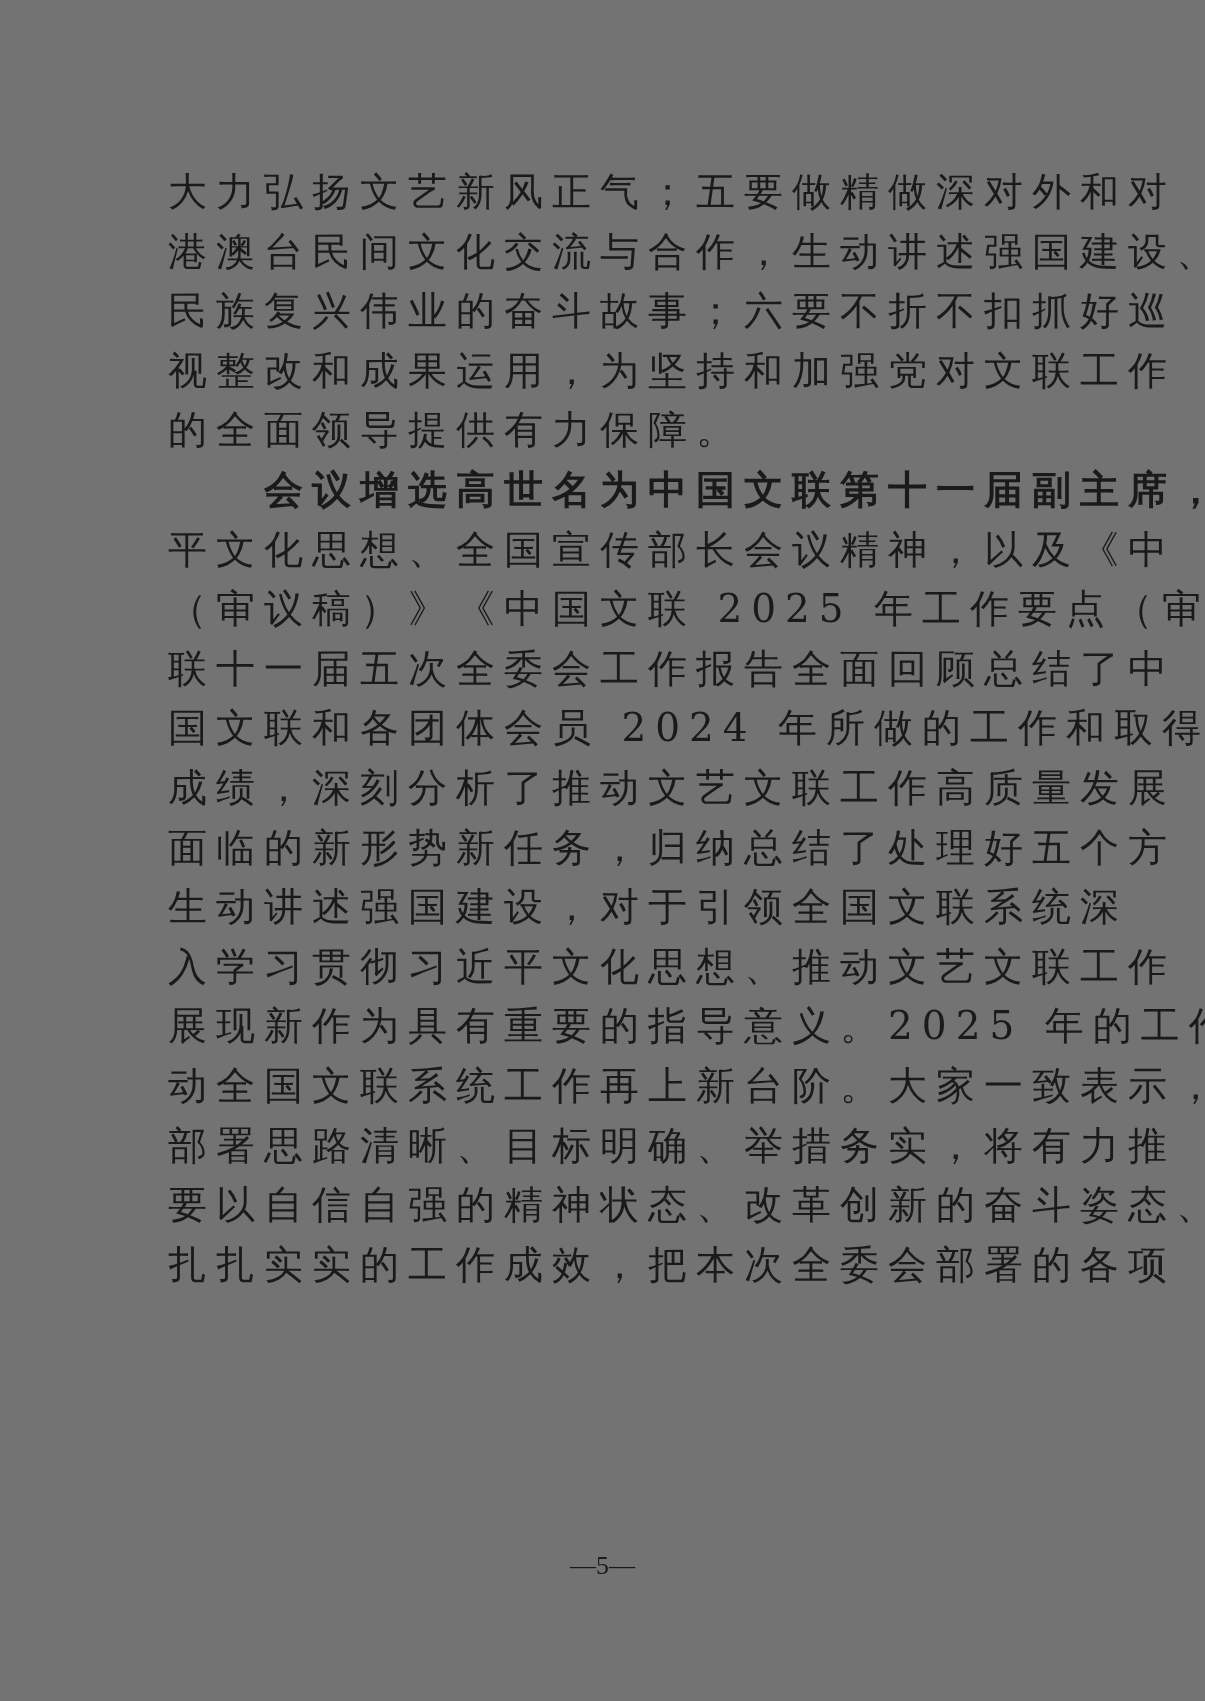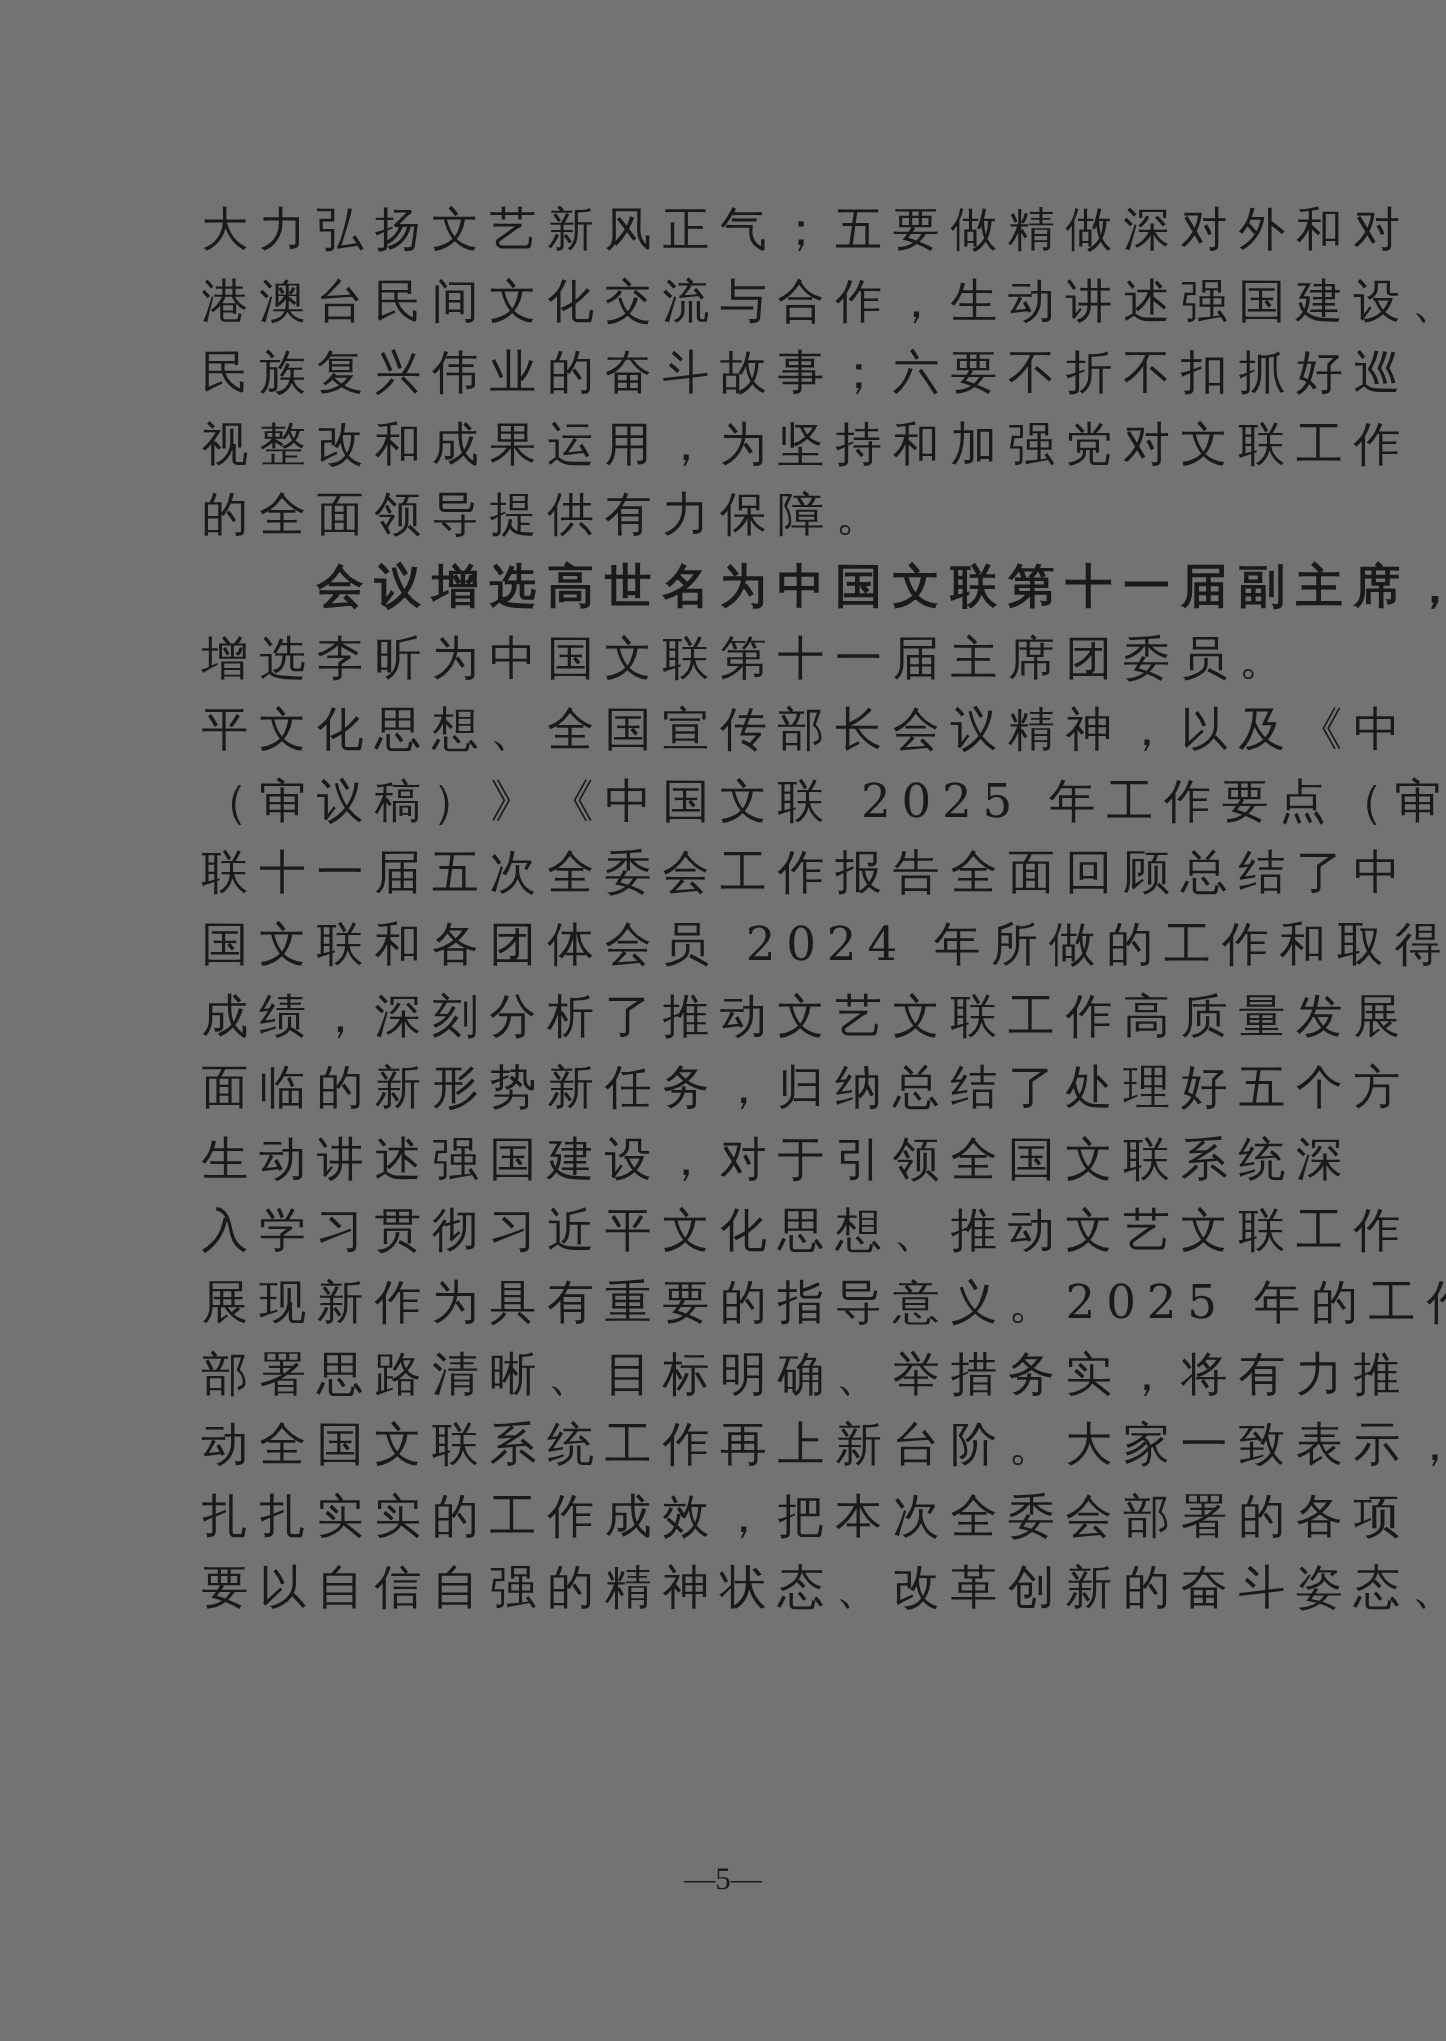--- a/index.html
+++ b/index.html
@@ -27,29 +27,28 @@
 <body>
 
 <div class="page">
   <div class="body-text">
     <span class="line">大力弘扬文艺新风正气；五要做精做深对外和对</span>
     <span class="line">港澳台民间文化交流与合作，生动讲述强国建设、</span>
     <span class="line">民族复兴伟业的奋斗故事；六要不折不扣抓好巡</span>
     <span class="line">视整改和成果运用，为坚持和加强党对文联工作</span>
     <span class="line">的全面领导提供有力保障。</span>
     <span class="line indent">会议增选高世名为中国文联第十一届副主席，</span>
-    <span class="line">增选李昕为中国文联第十一届主席团委员。</span>
     <span class="line">平文化思想、全国宣传部长会议精神，以及《中</span>
     <span class="line">（审议稿）》《中国文联 2025 年工作要点（审议</span>
     <span class="line">联十一届五次全委会工作报告全面回顾总结了中</span>
     <span class="line">国文联和各团体会员 2024 年所做的工作和取得的</span>
     <span class="line">成绩，深刻分析了推动文艺文联工作高质量发展</span>
     <span class="line">面临的新形势新任务，归纳总结了处理好五个方</span>
     <span class="line">生动讲述强国建设，对于引领全国文联系统深</span>
     <span class="line">入学习贯彻习近平文化思想、推动文艺文联工作</span>
     <span class="line">展现新作为具有重要的指导意义。2025 年的工作</span>
+    <span class="line">动全国文联系统工作再上新台阶。大家一致表示，</span>
     <span class="line">部署思路清晰、目标明确、举措务实，将有力推</span>
-    <span class="line">动全国文联系统工作再上新台阶。大家一致表示，</span>
+    <span class="line">要以自信自强的精神状态、改革创新的奋斗姿态、</span>
     <span class="line">扎扎实实的工作成效，把本次全委会部署的各项</span>
-    <span class="line">要以自信自强的精神状态、改革创新的奋斗姿态、</span>
   </div>
   <div class="page-number">—5—</div>
 </div>
 
 </body></html>

